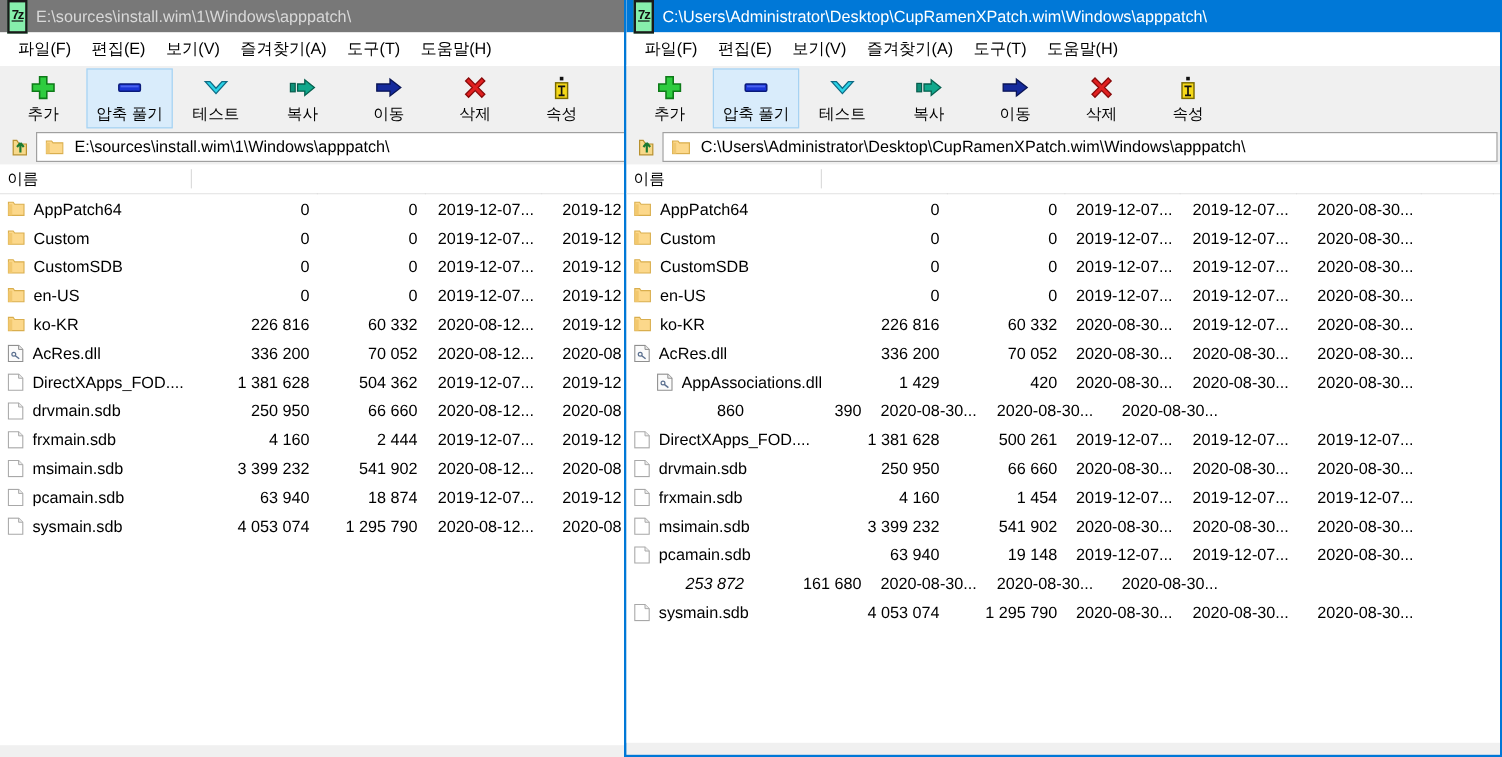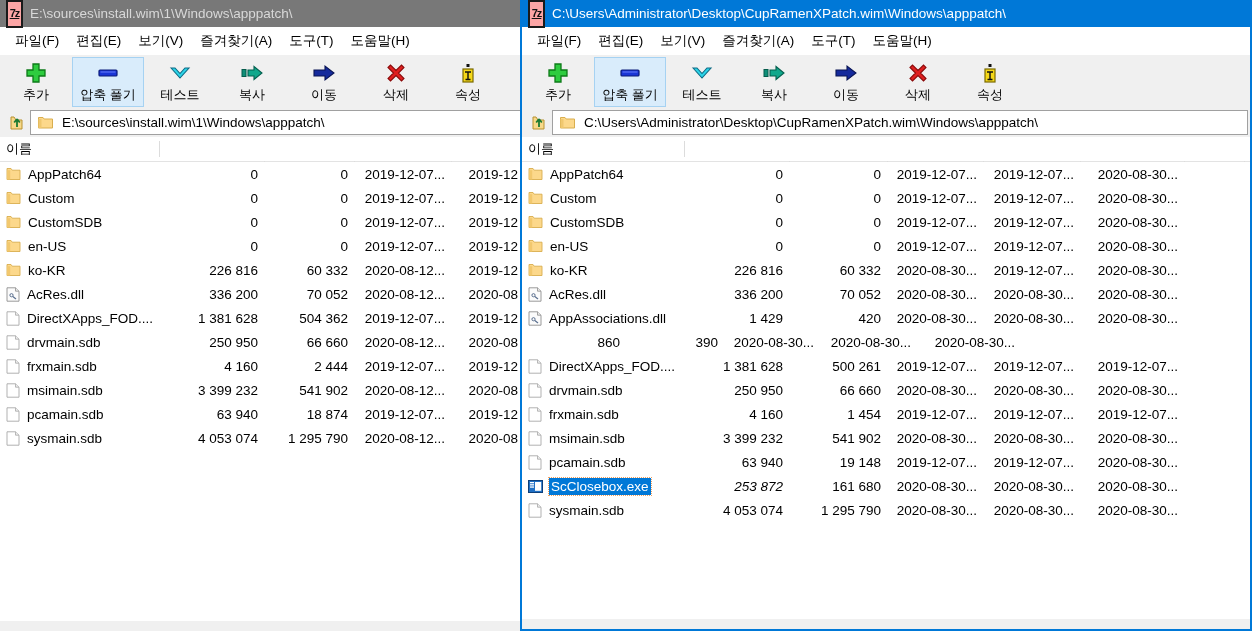--- a/index.html
+++ b/index.html
@@ -19,21 +19,21 @@
   #win-right { left: 520px; width: 732px; height: 631px; z-index: 2;
                border-left: 2px solid #0078d7; border-right: 2px solid #0078d7;
                border-bottom: 2px solid #0078d7; }
 
   
   .titlebar { height: 27px; display: flex; align-items: center; padding-left: 6px; }
   #win-left  .titlebar { background: #787878; }
   #win-right .titlebar { background: #0078d7; }
   .title-icon {
     width: 17px; height: 28px; flex: 0 0 17px;
-    background: #fca5a5; border: 2px solid #1a1a1a;
+    background: #86efac; border: 2px solid #1a1a1a;
     display: flex; align-items: center; justify-content: center;
     font-size: 11px; font-weight: bold; color: #111; line-height: 1;
     letter-spacing: -1px; margin-right: 7px;
     font-family: "Liberation Sans", sans-serif;
     text-decoration: underline;
   }
   .title-text { font-size: 13.5px; color: #ffffff; white-space: nowrap;
                 overflow: hidden; text-overflow: clip; }
   #win-left .title-text { color: #d8d8d8; }
 
@@ -591,21 +591,21 @@
             <span class="nm">AcRes.dll</span>
           </div>
           <div class="cell right" style="width: 105px; flex: 0 0 105px;">336 200</div>
           <div class="cell right" style="width: 98px; flex: 0 0 98px;">70 052</div>
           <div class="cell right" style="width: 96px; flex: 0 0 96px;">2020-08-30...</div>
           <div class="cell right" style="width: 97px; flex: 0 0 97px;">2020-08-30...</div>
           <div class="cell right" style="width: 104px; flex: 0 0 104px;">2020-08-30...</div>
           <div class="cell right" style="width: 60px; flex: 0 0 60px;"></div>
         </div>
         <div class="row">
-          <div class="cell name" style="width: 163px; flex: 0 0 163px;">
+          <div class="cell name" style="width: 163px; flex: 0 0 163px; justify-content: flex-end;">
             <span class="icon">
               <svg width="14" height="15" viewBox="0 0 14 15">
                 <path d="M1 0.8 L9.5 0.8 L13 4.2 L13 14.2 L1 14.2 Z" fill="#fbfbfb" stroke="#8f8f8f" stroke-width="0.9"></path>
                 <path d="M9.5 0.8 L9.5 4.2 L13 4.2" fill="#e8e8e8" stroke="#8f8f8f" stroke-width="0.8"></path>
                 <circle cx="5.5" cy="8.2" r="1.6" fill="none" stroke="#5a6f8f" stroke-width="1"></circle>
                 <path d="M6.8 9.5 L10 12" stroke="#5a6f8f" stroke-width="1.2"></path>
               </svg>
             </span>
             <span class="nm">AppAssociations.dll</span>
           </div>
@@ -703,32 +703,20 @@
             <span class="nm">pcamain.sdb</span>
           </div>
           <div class="cell right" style="width: 105px; flex: 0 0 105px;">63 940</div>
           <div class="cell right" style="width: 98px; flex: 0 0 98px;">19 148</div>
           <div class="cell right" style="width: 96px; flex: 0 0 96px;">2019-12-07...</div>
           <div class="cell right" style="width: 97px; flex: 0 0 97px;">2019-12-07...</div>
           <div class="cell right" style="width: 104px; flex: 0 0 104px;">2020-08-30...</div>
           <div class="cell right" style="width: 60px; flex: 0 0 60px;"></div>
         </div>
         <div class="row selected">
-          <div class="cell name" style="width: 163px; flex: 0 0 163px;">
-            <span class="icon">
-              <svg width="15" height="15" viewBox="0 0 15 15">
-                <rect x="0.5" y="1.5" width="14" height="12" fill="#1f6fc4" stroke="#0d3f7a" stroke-width="1"></rect>
-                <rect x="2" y="3" width="4" height="1.3" fill="#ffffff"></rect>
-                <rect x="2" y="5.2" width="4" height="1.3" fill="#ffffff"></rect>
-                <rect x="2" y="7.4" width="4" height="1.3" fill="#ffffff"></rect>
-                <rect x="7" y="3" width="6.2" height="8.8" fill="#ffffff"></rect>
-              </svg>
-            </span>
-            <span class="nm">ScClosebox.exe</span>
-          </div>
           <div class="cell right" style="width: 105px; flex: 0 0 105px; font-style: italic;">253 872</div>
           <div class="cell right" style="width: 98px; flex: 0 0 98px;">161 680</div>
           <div class="cell right" style="width: 96px; flex: 0 0 96px;">2020-08-30...</div>
           <div class="cell right" style="width: 97px; flex: 0 0 97px;">2020-08-30...</div>
           <div class="cell right" style="width: 104px; flex: 0 0 104px;">2020-08-30...</div>
           <div class="cell right" style="width: 60px; flex: 0 0 60px;"></div>
         </div>
         <div class="row">
           <div class="cell name" style="width: 163px; flex: 0 0 163px;">
             <span class="icon">

